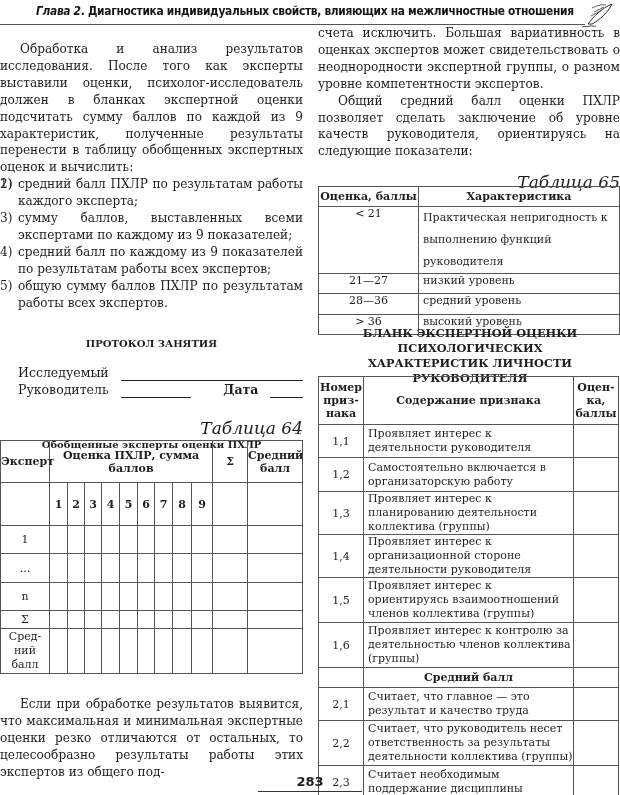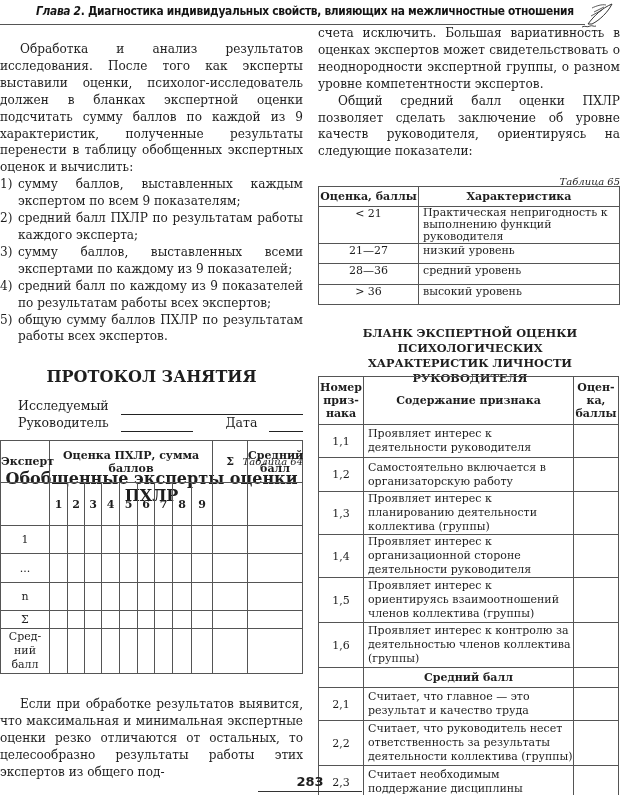--- a/index.html
+++ b/index.html
@@ -14,22 +14,22 @@
 
   .col { position: absolute; font-size: 12.1px; line-height: 16.9px; text-align: justify; }
   .col-left { left: 0; top: 41px; width: 303px; }
   .col-right { left: 318px; top: 25px; width: 302px; }
   p { margin: 0; }
   .indent { text-indent: 20px; }
   .list { margin: 0; padding: 0; list-style: none; }
   .list li { position: relative; padding-left: 18px; }
   .list li .num { position: absolute; left: 0; top: 0; }
 
-  .heading { font-weight: bold; text-align: center; font-size: 16px; }
-  .tab-caption { text-align: right; font-style: italic; font-size: 10px; }
+  .heading { font-weight: bold; text-align: center; font-size: 10px; }
+  .tab-caption { text-align: right; font-style: italic; font-size: 17px; }
 
   .form-line { display: flex; align-items: flex-end; height: 17px; font-size: 12.5px; gap: 8px; }
   .fill { border-bottom: 1px solid #222; height: 14px; margin-left: 4px; }
 
   table { border-collapse: collapse; font-size: 11px; }
   td, th { border: 1px solid #555; padding: 0; vertical-align: middle; }
   th { font-weight: bold; }
 
   #t64 { position: absolute; left: 0; top: 440px; width: 302px; table-layout: fixed; }
   #t64 th, #t64 td { text-align: center; }
@@ -50,38 +50,38 @@
   <svg class="header-icon" viewBox="0 0 36 28">
     <path d="M8 22 C 14 14, 22 6, 32 2 C 28 10, 20 18, 12 22 Z" fill="none" stroke="#333" stroke-width="1"></path>
     <path d="M12 6 C 16 4, 22 2, 26 3 M14 10 L 24 5 M11 14 L 22 8" fill="none" stroke="#333" stroke-width="0.8"></path>
     <path d="M2 25 C 5 23, 7 26, 10 24 C 12 23, 14 25, 16 24" fill="none" stroke="#333" stroke-width="0.9"></path>
   </svg>
 </div>
 
 <div class="col col-left">
   <p class="indent">Обработка и анализ результатов исследования. После того как эксперты выставили оценки, психолог-исследователь должен в бланках экспертной оценки подсчитать сумму баллов по каждой из 9 характеристик, полученные результаты перенести в таблицу обобщенных экспертных оценок и вычислить:</p>
   <ul class="list">
-    <li><span class="num">1)</span><span>сумму баллов, выставленных каждым экспертом по всем 9 показателям;</span></li>
+    <li><span class="num">1)</span></li>
     <li><span class="num">2)</span><span>средний балл ПХЛР по результатам работы каждого эксперта;</span></li>
     <li><span class="num">3)</span><span>сумму баллов, выставленных всеми экспертами по каждому из 9 показателей;</span></li>
     <li><span class="num">4)</span><span>средний балл по каждому из 9 показателей по результатам работы всех экспертов;</span></li>
     <li><span class="num">5)</span><span>общую сумму баллов ПХЛР по результатам работы всех экспертов.</span></li>
   </ul>
 
   <div class="heading" style="margin-top:24px;">ПРОТОКОЛ ЗАНЯТИЯ</div>
 
   <div style="margin-top:12px; padding-left:18px;">
     <div class="form-line">
       <span>Исследуемый</span>
       <span class="fill" style="width:196px;"></span>
     </div>
     <div class="form-line">
       <span>Руководитель</span>
       <span class="fill" style="width:108px;"></span>
-      <span style="margin-left:24px;">Дата</span>
+      <span style="margin-left:24px;font-weight:bold;">Дата</span>
       <span class="fill" style="width:50px;"></span>
     </div>
   </div>
 
   <div class="tab-caption" style="margin-top:22px;">Таблица 64</div>
   <div class="heading" style="margin-top:0px;">Обобщенные эксперты оценки ПХЛР</div>
 </div>
 
 <table id="t64">
   <colgroup>
@@ -207,21 +207,21 @@
       <col style="width:100px">
       <col style="width:201px">
     </colgroup>
   <tbody>
       <tr style="height:20px;">
     <th>Оценка, баллы</th>
     <th>Характеристика</th>
   </tr>
   <tr>
     <td style="text-align:center; vertical-align:top; line-height:14px;">&lt; 21</td>
-    <td class="ta-left" style="line-height:12px;">Практическая непригодность к выполнению функций руководителя</td>
+    <td class="ta-left" style="line-height:22px;">Практическая непригодность к выполнению функций руководителя</td>
   </tr>
   <tr style="height:20px;">
     <td style="text-align:center; vertical-align:top;">21—27</td>
     <td class="ta-left" style="vertical-align:top;">низкий уровень</td>
   </tr>
   <tr style="height:21px;">
     <td style="text-align:center; vertical-align:top;">28—36</td>
     <td class="ta-left" style="vertical-align:top;">средний уровень</td>
   </tr>
   <tr style="height:20px;">

